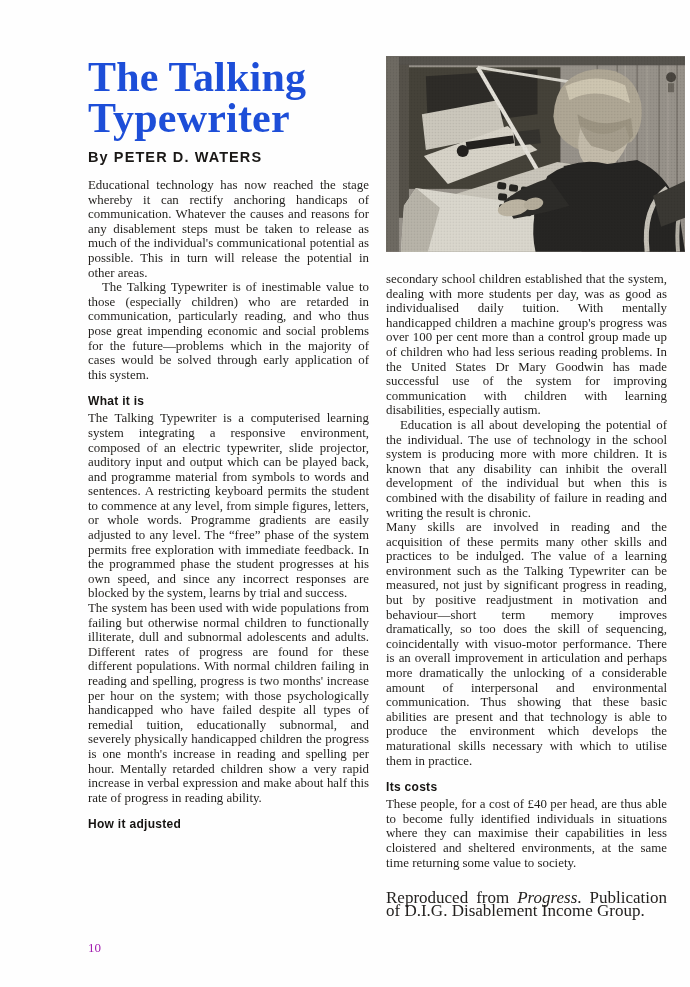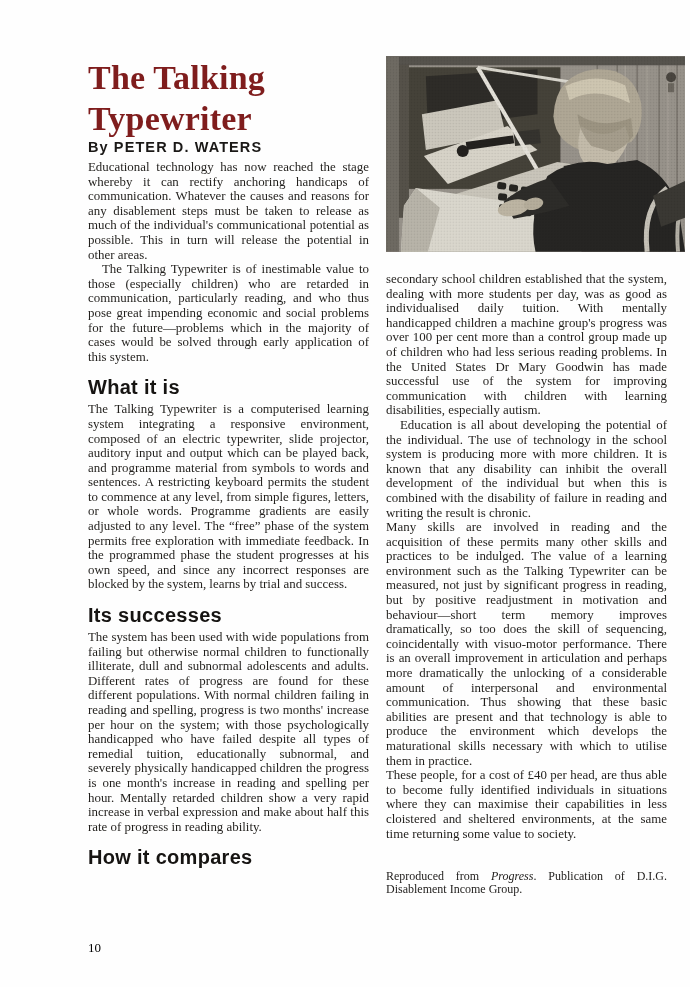--- a/index.html
+++ b/index.html
@@ -6,65 +6,64 @@
   body{width:690px;height:987px;position:relative;overflow:hidden;
        font-family:"Liberation Serif",serif;color:#1c1a18;
        -webkit-font-smoothing:antialiased;}
   .page{position:absolute;inset:0;background:#fefefe;}
 
   .col{position:absolute;}
   .col-left{left:88px;top:57px;width:281px;}
   .col-right{left:386px;top:56px;width:281px;}
 
   .title{margin:0;font-family:"Liberation Serif",serif;font-weight:bold;
-         font-size:34px;line-height:41px;letter-spacing:0.2px;color:#7f1d1d;}
+         font-size:42px;line-height:41px;letter-spacing:0.2px;color:#1d4ed8;}
   .title span{display:block;}
-  .byline{font-family:"Liberation Sans",sans-serif;
+  .byline{margin-top:10px;font-family:"Liberation Sans",sans-serif;
           font-weight:bold;font-size:14.5px;letter-spacing:1.1px;color:#1a1816;}
 
   p.body{margin:0;font-size:12.9px;line-height:14.6px;text-align:justify;
          text-justify:inter-word;color:#211f1c;}
-  p.body.lead{margin-top:5px;}
+  p.body.lead{margin-top:13px;}
   p.body.indent{text-indent:14px;}
 
   h2.heading{margin:12px 0 3px 0;font-family:"Liberation Sans",sans-serif;
-             font-weight:bold;font-size:20px;letter-spacing:0.3px;color:#161412;}
+             font-weight:bold;font-size:12px;letter-spacing:0.3px;color:#161412;}
 
   figure.photo{margin:0 0 20px 0;padding:0;width:299px;height:196px;
                line-height:0;background:#8f8a82;}
   figure.photo svg{display:block;}
 
-  .credit{margin-top:29px;font-size:12px;line-height:13.2px;
+  .credit{margin-top:21px;font-size:17px;line-height:13.2px;
           text-align:justify;color:#242220;}
   .credit em{font-style:italic;}
 
-  .pageno{position:absolute;left:88px;top:940px;font-size:13px;color:#000000;}
+  .pageno{position:absolute;left:88px;top:940px;font-size:13px;color:#a21caf;}
 </style>
 </head>
 <body>
 
 <div class="page">
 
   <div class="col col-left">
     <h1 class="title">
       <span>The Talking</span>
       <span>Typewriter</span>
     </h1>
     <div class="byline">By PETER D. WATERS</div>
 
     <p class="body lead">Educational technology has now reached the stage whereby it can rectify anchoring handicaps of communication. Whatever the causes and reasons for any disablement steps must be taken to release as much of the individual's communicational potential as possible. This in turn will release the potential in other areas.</p>
     <p class="body indent">The Talking Typewriter is of inestimable value to those (especially children) who are retarded in communication, particularly reading, and who thus pose great impending economic and social problems for the future—problems which in the majority of cases would be solved through early application of this system.</p>
 
     <h2 class="heading">What it is</h2>
     <p class="body">The Talking Typewriter is a computerised learning system integrating a responsive environment, composed of an electric typewriter, slide projector, auditory input and output which can be played back, and programme material from symbols to words and sentences. A restricting keyboard permits the student to commence at any level, from simple figures, letters, or whole words. Programme gradients are easily adjusted to any level. The “free” phase of the system permits free exploration with immediate feedback. In the programmed phase the student progresses at his own speed, and since any incorrect responses are blocked by the system, learns by trial and success.</p>
 
-    <h2 class="heading">Its successes</h2>
     <p class="body">The system has been used with wide populations from failing but otherwise normal children to functionally illiterate, dull and subnormal adolescents and adults. Different rates of progress are found for these different populations. With normal children failing in reading and spelling, progress is two months' increase per hour on the system; with those psychologically handicapped who have failed despite all types of remedial tuition, educationally subnormal, and severely physically handicapped children the progress is one month's increase in reading and spelling per hour. Mentally retarded children show a very rapid increase in verbal expression and make about half this rate of progress in reading ability.</p>
 
-    <h2 class="heading">How it compares</h2>
+    <h2 class="heading">How it adjusted</h2>
   </div>
 
   <div class="col col-right">
 
     <figure class="photo" role="img" aria-label="Boy in a dark suit seated at the Talking Typewriter learning machine, set into a wood-panelled booth">
       <svg viewBox="0 0 300 196" width="299" height="196" xmlns="http://www.w3.org/2000/svg">
         <defs>
           <pattern id="ht" width="3" height="3" patternUnits="userSpaceOnUse">
             <circle cx="1.5" cy="1.5" r="0.75" fill="#000" opacity="0.09"></circle>
           </pattern>
@@ -149,19 +148,20 @@
 
         <rect width="300" height="196" fill="url(#ht)"></rect>
       </svg>
     </figure>
 
     <p class="body">secondary school children established that the system, dealing with more students per day, was as good as individualised daily tuition. With mentally handicapped children a machine group's progress was over 100 per cent more than a control group made up of children who had less serious reading problems. In the United States Dr Mary Goodwin has made successful use of the system for improving communication with children with learning disabilities, especially autism.</p>
     <p class="body indent">Education is all about developing the potential of the individual. The use of technology in the school system is producing more with more children. It is known that any disability can inhibit the overall development of the individual but when this is combined with the disability of failure in reading and writing the result is chronic.</p>
 
     <p class="body">Many skills are involved in reading and the acquisition of these permits many other skills and practices to be indulged. The value of a learning environment such as the Talking Typewriter can be measured, not just by significant progress in reading, but by positive readjustment in motivation and behaviour—short term memory improves dramatically, so too does the skill of sequencing, coincidentally with visuo-motor performance. There is an overall improvement in articulation and perhaps more dramatically the unlocking of a considerable amount of interpersonal and environmental communication. Thus showing that these basic abilities are present and that technology is able to produce the environment which develops the maturational skills necessary with which to utilise them in practice.</p>
 
+    <h2 class="heading">Its costs</h2>
     <p class="body">These people, for a cost of £40 per head, are thus able to become fully identified individuals in situations where they can maximise their capabilities in less cloistered and sheltered environments, at the same time returning some value to society.</p>
 
     <div class="credit"><span>Reproduced from </span><em>Progress</em><span>. Publication of D.I.G. Disablement Income Group.</span></div>
   </div>
 
   <div class="pageno">10</div>
 </div>
 
 </body></html>

